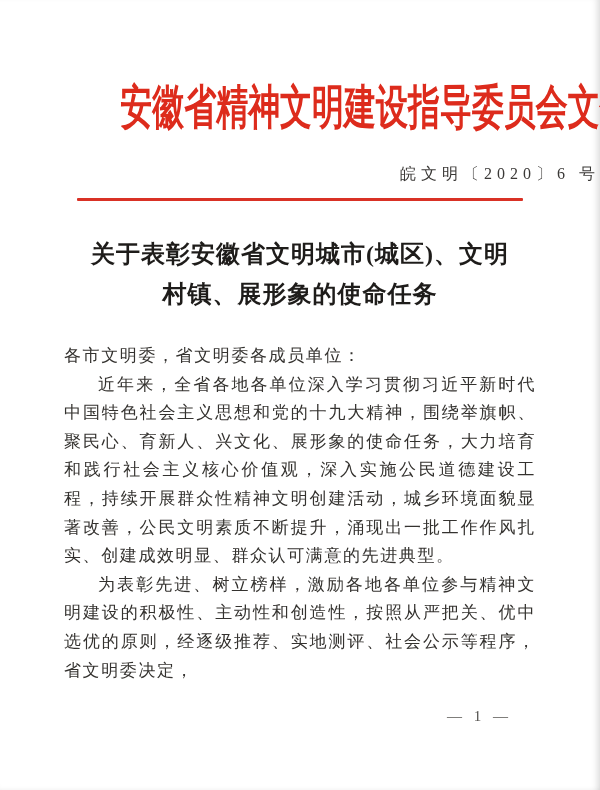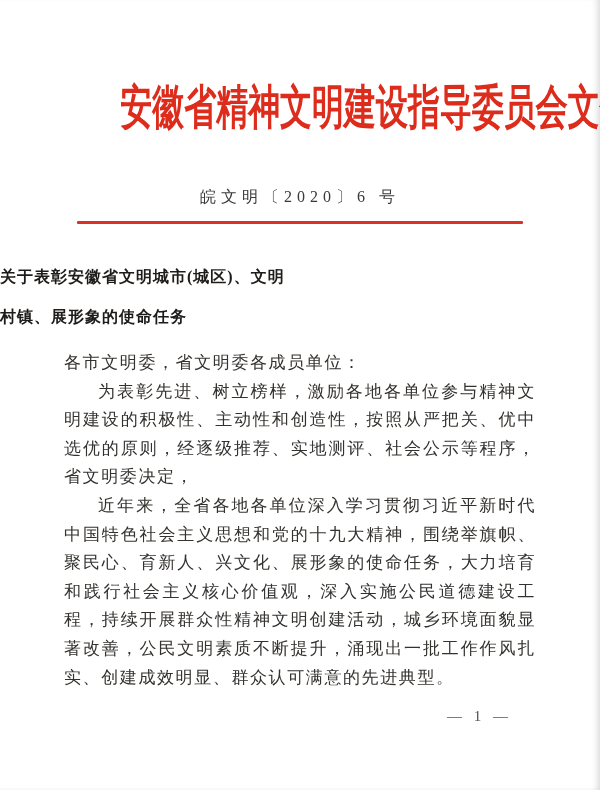--- a/index.html
+++ b/index.html
@@ -32,44 +32,44 @@
     display: inline-block;
     color: var(--header-red);
     font-weight: bold;
     font-size: 47px;
     letter-spacing: 0px;
     transform: scaleX(0.68);
     transform-origin: center;
     white-space: nowrap;
   }
   .doc-number {
-    margin-top: 48px;
-    text-align: center;
+    margin-top: 25px;
+    text-align: right;
     font-size: 16px;
     letter-spacing: 5px;
     color: #3b3937;
   }
   .red-rule {
     margin: 13px auto 0 auto;
     width: 446px;
     height: 3px;
     background: var(--rule-red);
     border-radius: 1px;
   }
   .doc-title {
     margin-top: 33px;
-    text-align: left;
+    text-align: center;
     font-weight: bold;
     color: var(--title-text);
-    font-size: 16px;
+    font-size: 24px;
     line-height: 40px;
     letter-spacing: 1px;
   }
   .doc-body {
-    margin: 12px auto 0 auto;
+    margin: 28px auto 0 auto;
     width: 472px;
     font-size: 17px;
     line-height: 28.6px;
     letter-spacing: 1.6px;
     text-align: justify;
     color: var(--body-text);
   }
   .doc-body .para { text-indent: 2em; }
   .page-number {
     position: absolute;
@@ -93,19 +93,19 @@
 
   <div class="red-rule"></div>
 
   <h1 class="doc-title">
     <div>关于表彰安徽省文明城市(城区)、文明</div>
     <div>村镇、展形象的使命任务</div>
   </h1>
 
   <div class="doc-body">
     <p class="salutation">各市文明委，省文明委各成员单位：</p>
+    <p class="para">近年来，全省各地各单位深入学习贯彻习近平新时代中国特色社会主义思想和党的十九大精神，围绕举旗帜、聚民心、育新人、兴文化、展形象的使命任务，大力培育和践行社会主义核心价值观，深入实施公民道德建设工程，持续开展群众性精神文明创建活动，城乡环境面貌显著改善，公民文明素质不断提升，涌现出一批工作作风扎实、创建成效明显、群众认可满意的先进典型。</p>
     <p class="para">为表彰先进、树立榜样，激励各地各单位参与精神文明建设的积极性、主动性和创造性，按照从严把关、优中选优的原则，经逐级推荐、实地测评、社会公示等程序，省文明委决定，</p>
-    <p class="para">近年来，全省各地各单位深入学习贯彻习近平新时代中国特色社会主义思想和党的十九大精神，围绕举旗帜、聚民心、育新人、兴文化、展形象的使命任务，大力培育和践行社会主义核心价值观，深入实施公民道德建设工程，持续开展群众性精神文明创建活动，城乡环境面貌显著改善，公民文明素质不断提升，涌现出一批工作作风扎实、创建成效明显、群众认可满意的先进典型。</p>
   </div>
 
   <div class="page-number">— 1 —</div>
 
 </div>
 
 </body></html>

